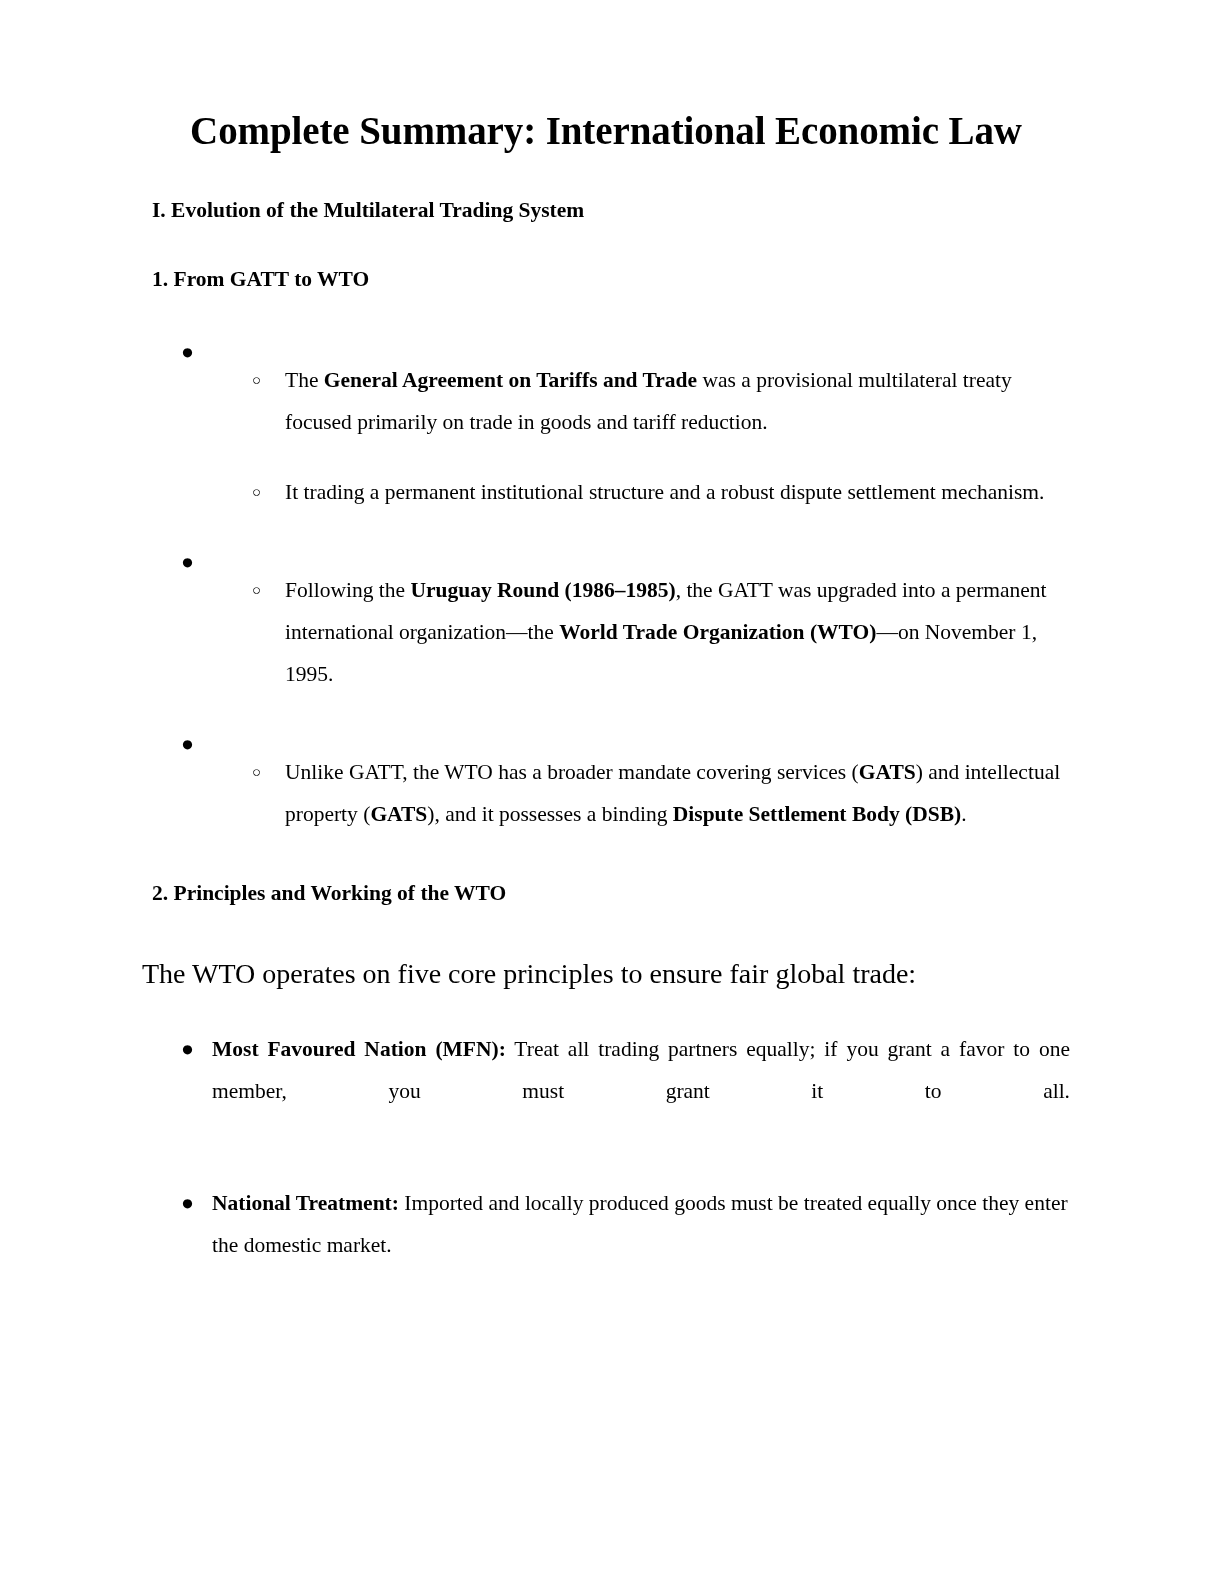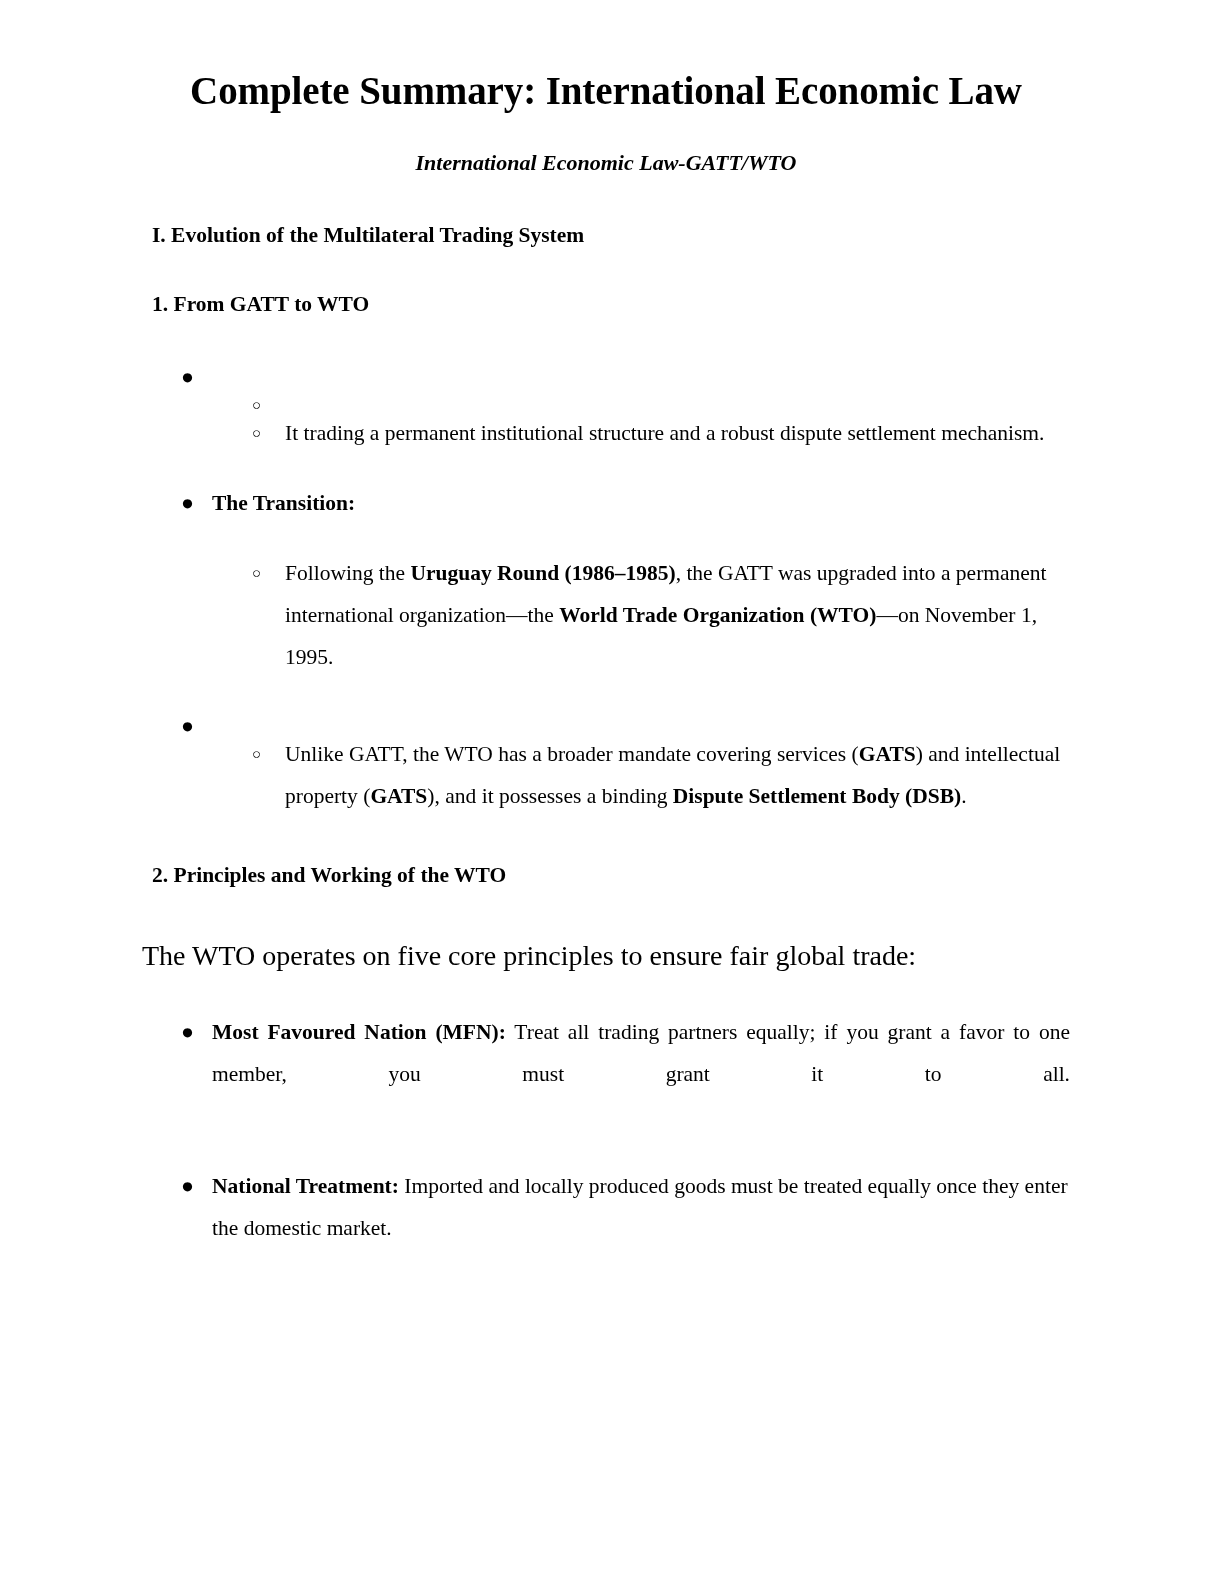--- a/index.html
+++ b/index.html
@@ -27,21 +27,21 @@
   .content {
     position: absolute;
     left: 142px;
     top: 0;
     width: 928px; 
   }
 
   
   .doc-title {
     margin: 0;
-    padding-top: 68px;
+    padding-top: 108px;
     font-size: 39px;
     font-weight: bold;
     line-height: 1.16;
     text-align: center;
     letter-spacing: -0.1px;
   }
 
   
   .doc-subtitle {
     margin: 0;
@@ -140,44 +140,43 @@
   b, strong { font-weight: bold; }
 </style>
 </head>
 <body>
 
 <div class="page">
   <div class="content">
 
     <h1 class="doc-title">Complete Summary: International Economic Law</h1>
 
-    <p class="doc-subtitle">International Economic Law-GATT/WTO</p>
 
     <h2 class="heading">I. Evolution of the Multilateral Trading System</h2>
 
     <h3 class="heading gap-sm">1. From GATT to WTO</h3>
 
     <ul class="level1">
 
       <li class="l1 label-only no-justify">
         <span class="bullet1">●</span>
         <ul class="level2">
           <li class="l2">
             <span class="bullet2">○</span>
+            <span class="l2-text"><span>The </span><b>General Agreement on Tariffs and Trade</b><span> was a provisional multilateral treaty focused primarily on trade in goods and tariff reduction.</span></span>
           </li>
           <li class="l2 no-justify">
             <span class="bullet2">○</span>
             <span class="l2-text">It trading a permanent institutional structure and a robust dispute settlement mechanism.</span>
           </li>
         </ul>
       </li>
 
       <li class="l1 label-only no-justify">
         <span class="bullet1">●</span>
-        <span class="l1-text">The Transition:</span>
         <ul class="level2">
           <li class="l2">
             <span class="bullet2">○</span>
             <span class="l2-text"><span>Following the </span><b>Uruguay Round (1986–1985)</b><span>, the GATT was upgraded into a permanent international organization—the </span><b>World Trade Organization (WTO)</b><span>—on November 1, 1995.</span></span>
           </li>
         </ul>
       </li>
 
       <li class="l1 label-only no-justify">
         <span class="bullet1">●</span>

